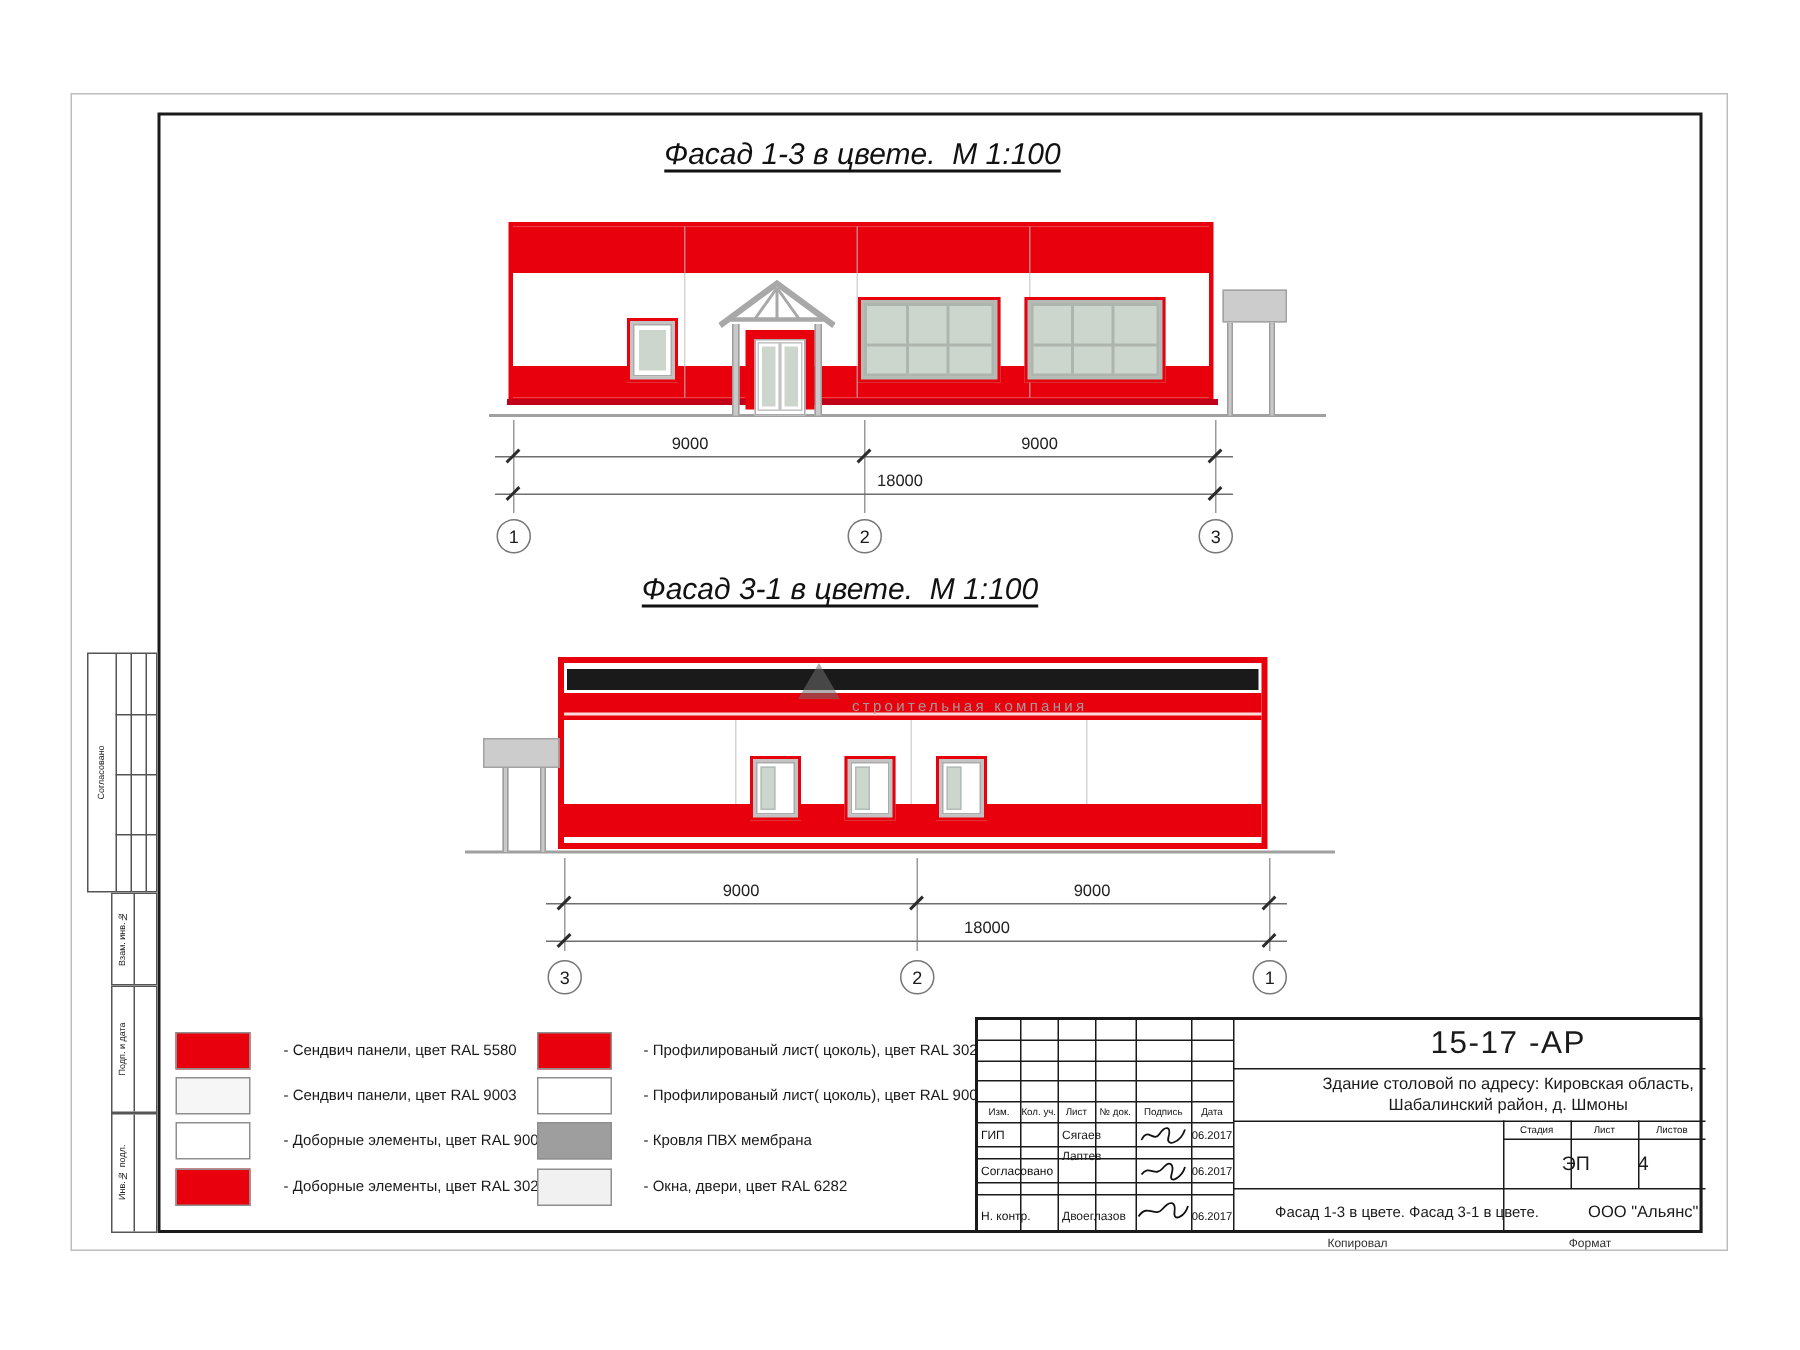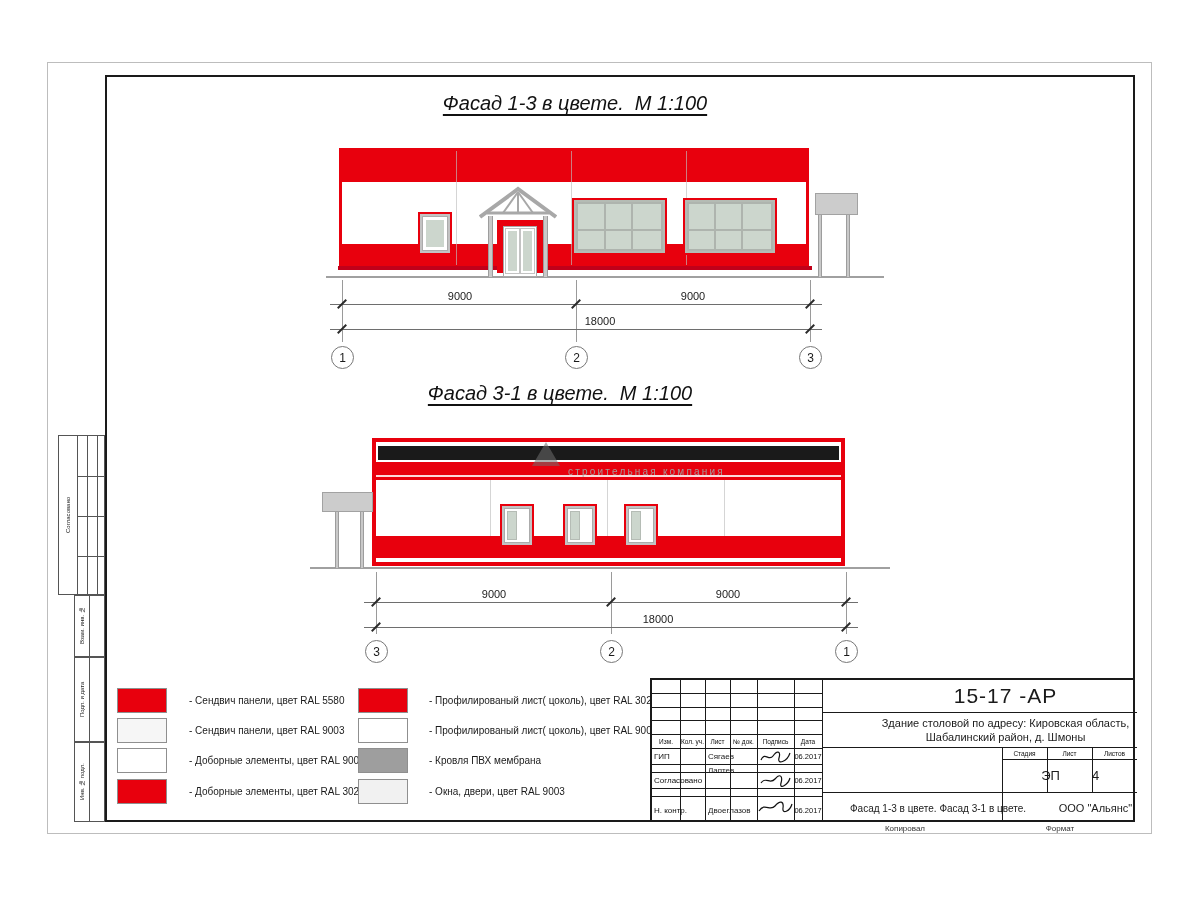--- a/index.html
+++ b/index.html
@@ -244,21 +244,21 @@
   <div class="sw" style="left: 117px; top: 779px; background: rgb(232, 0, 13);"></div>
   <div class="leglbl" style="left:189px; top:779px">- Доборные элементы, цвет RAL 3020</div>
 
   <div class="sw" style="left: 358px; top: 688px; background: rgb(232, 0, 13);"></div>
   <div class="leglbl" style="left:429px; top:688px">- Профилированый лист( цоколь), цвет RAL 3020</div>
   <div class="sw" style="left: 358px; top: 718px; background: rgb(255, 255, 255);"></div>
   <div class="leglbl" style="left:429px; top:718px">- Профилированый лист( цоколь), цвет RAL 9003</div>
   <div class="sw" style="left: 358px; top: 748px; background: rgb(158, 158, 158);"></div>
   <div class="leglbl" style="left:429px; top:748px">- Кровля ПВХ мембрана</div>
   <div class="sw" style="left: 358px; top: 779px; background: rgb(241, 241, 241);"></div>
-  <div class="leglbl" style="left:429px; top:779px">- Окна, двери, цвет RAL 9003</div>
+  <div class="leglbl" style="left:429px; top:779px">- Окна, двери, цвет RAL 6282</div>
 
   <div class="tblock">
 
     <div class="tbv" style="left:28px"></div>
       <div class="tbv" style="left:53px"></div>
     <div class="tbv" style="left:78px"></div>
       <div class="tbv" style="left:105px"></div>
     <div class="tbv" style="left:142px"></div>
       <div class="tbv" style="left:170px"></div>
     <div class="tbh" style="left:0; width:170px; top:13px"></div>

